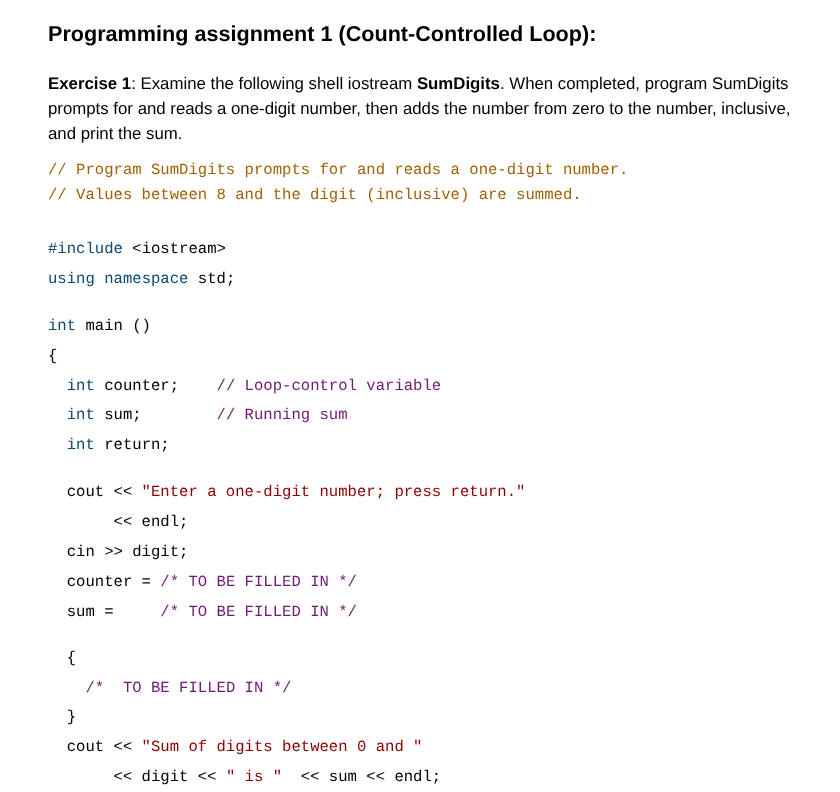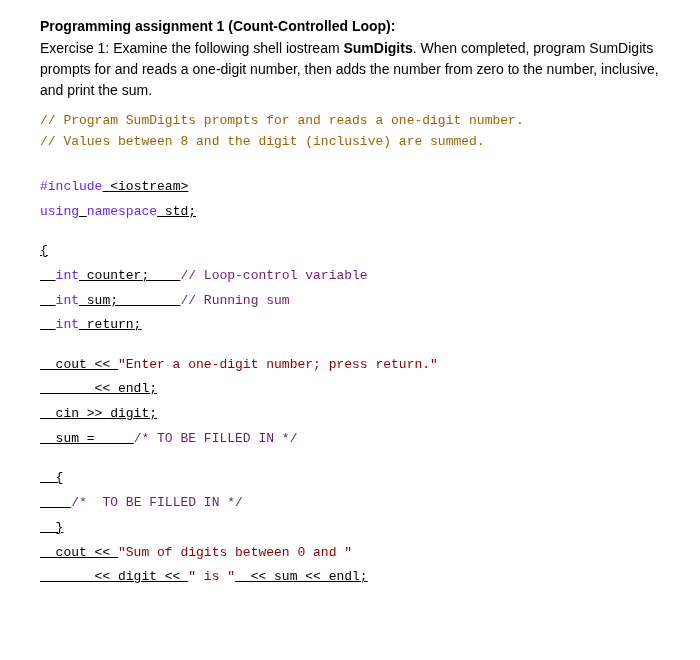--- a/index.html
+++ b/index.html
@@ -7,48 +7,48 @@
       background: #fff;
       font-family: Arial, sans-serif;
       font-size: 14px;
       color: #000;
       width: 700px;
       min-height: 660px;
       padding: 18px 40px 18px 40px;
     }
     .title {
       font-weight: bold;
-      margin-bottom: 4px;
-      font-size: 14px;
+      margin-bottom: 20px;
+      font-size: 18px;
     }
     .exercise-block {
       margin-bottom: 10px;
       line-height: 1.5;
     }
     .exercise-block span.ex-label {
-      font-weight: normal;
+      font-weight: bold;
     }
     .code-comment {
       font-family: 'Courier New', Courier, monospace;
       color: #a16207;
       font-size: 13px;
       line-height: 1.6;
       margin-bottom: 4px;
     }
     .code-block {
       font-family: 'Courier New', Courier, monospace;
       font-size: 13px;
       line-height: 1.6;
       margin-bottom: 4px;
       white-space: pre;
     }
-    .kw { color: #6d28d9; } 
+    .kw { color: #0c4a6e; } 
     .str { color: #8B0000; } 
     .cm { color: #701a75; } 
-    .normal { color: #000; text-decoration: underline; }
+    .normal { color: #000; }
     .section { margin-bottom: 10px; }
   </style>
 </head>
 <body>
 
 <div class="title">Programming assignment 1 (Count-Controlled Loop):</div>
 
 <div class="section exercise-block">
   <span class="ex-label">Exercise 1</span><span>: Examine the following shell iostream </span><strong>SumDigits</strong><span>. When completed, program SumDigits prompts for and reads a one-digit number, then adds the number from zero to the number, inclusive, and print the sum.</span>
 </div>
@@ -56,28 +56,30 @@
 <div class="section code-comment">
   <div>// Program SumDigits prompts for and reads a one-digit number.</div>
   <div>// Values between 8 and the digit (inclusive) are summed.</div>
 </div>
 
 <div class="section" id="code-section">
 <div class="code-block" style="line-height: 0.8;">&nbsp;</div>
     <div class="code-block"><span class="kw">#include</span><span class="normal"> &lt;iostream&gt;</span></div>
     <div class="code-block"><span class="kw">using</span><span class="normal"> </span><span class="kw">namespace</span><span class="normal"> std;</span></div>
     <div class="code-block" style="line-height: 0.8;">&nbsp;</div>
+    <div class="code-block"><span class="kw">int</span><span class="normal"> main ()</span></div>
     <div class="code-block"><span class="normal">{</span></div>
     <div class="code-block"><span class="normal">  </span><span class="kw">int</span><span class="normal"> counter;    </span><span class="cm">// Loop-control variable</span></div>
     <div class="code-block"><span class="normal">  </span><span class="kw">int</span><span class="normal"> sum;        </span><span class="cm">// Running sum</span></div>
     <div class="code-block"><span class="normal">  </span><span class="kw">int</span><span class="normal"> return;</span></div>
     <div class="code-block" style="line-height: 0.8;">&nbsp;</div>
     <div class="code-block"><span class="normal">  cout &lt;&lt; </span><span class="str">"Enter a one-digit number; press return."</span></div>
     <div class="code-block"><span class="normal">       &lt;&lt; endl;</span></div>
     <div class="code-block"><span class="normal">  cin &gt;&gt; digit;</span></div>
+    <div class="code-block"><span class="normal">  counter = </span><span class="cm">/* TO BE FILLED IN */</span></div>
     <div class="code-block"><span class="normal">  sum =     </span><span class="cm">/* TO BE FILLED IN */</span></div>
     <div class="code-block" style="line-height: 0.8;">&nbsp;</div>
     <div class="code-block"><span class="normal">  {</span></div>
     <div class="code-block"><span class="normal">    </span><span class="cm">/*  TO BE FILLED IN */</span></div>
     <div class="code-block"><span class="normal">  }</span></div>
     <div class="code-block"><span class="normal">  cout &lt;&lt; </span><span class="str">"Sum of digits between 0 and "</span></div>
     <div class="code-block"><span class="normal">       &lt;&lt; digit &lt;&lt; </span><span class="str">" is "</span><span class="normal">  &lt;&lt; sum &lt;&lt; endl;</span></div>
   </div>
 
 </body></html>

